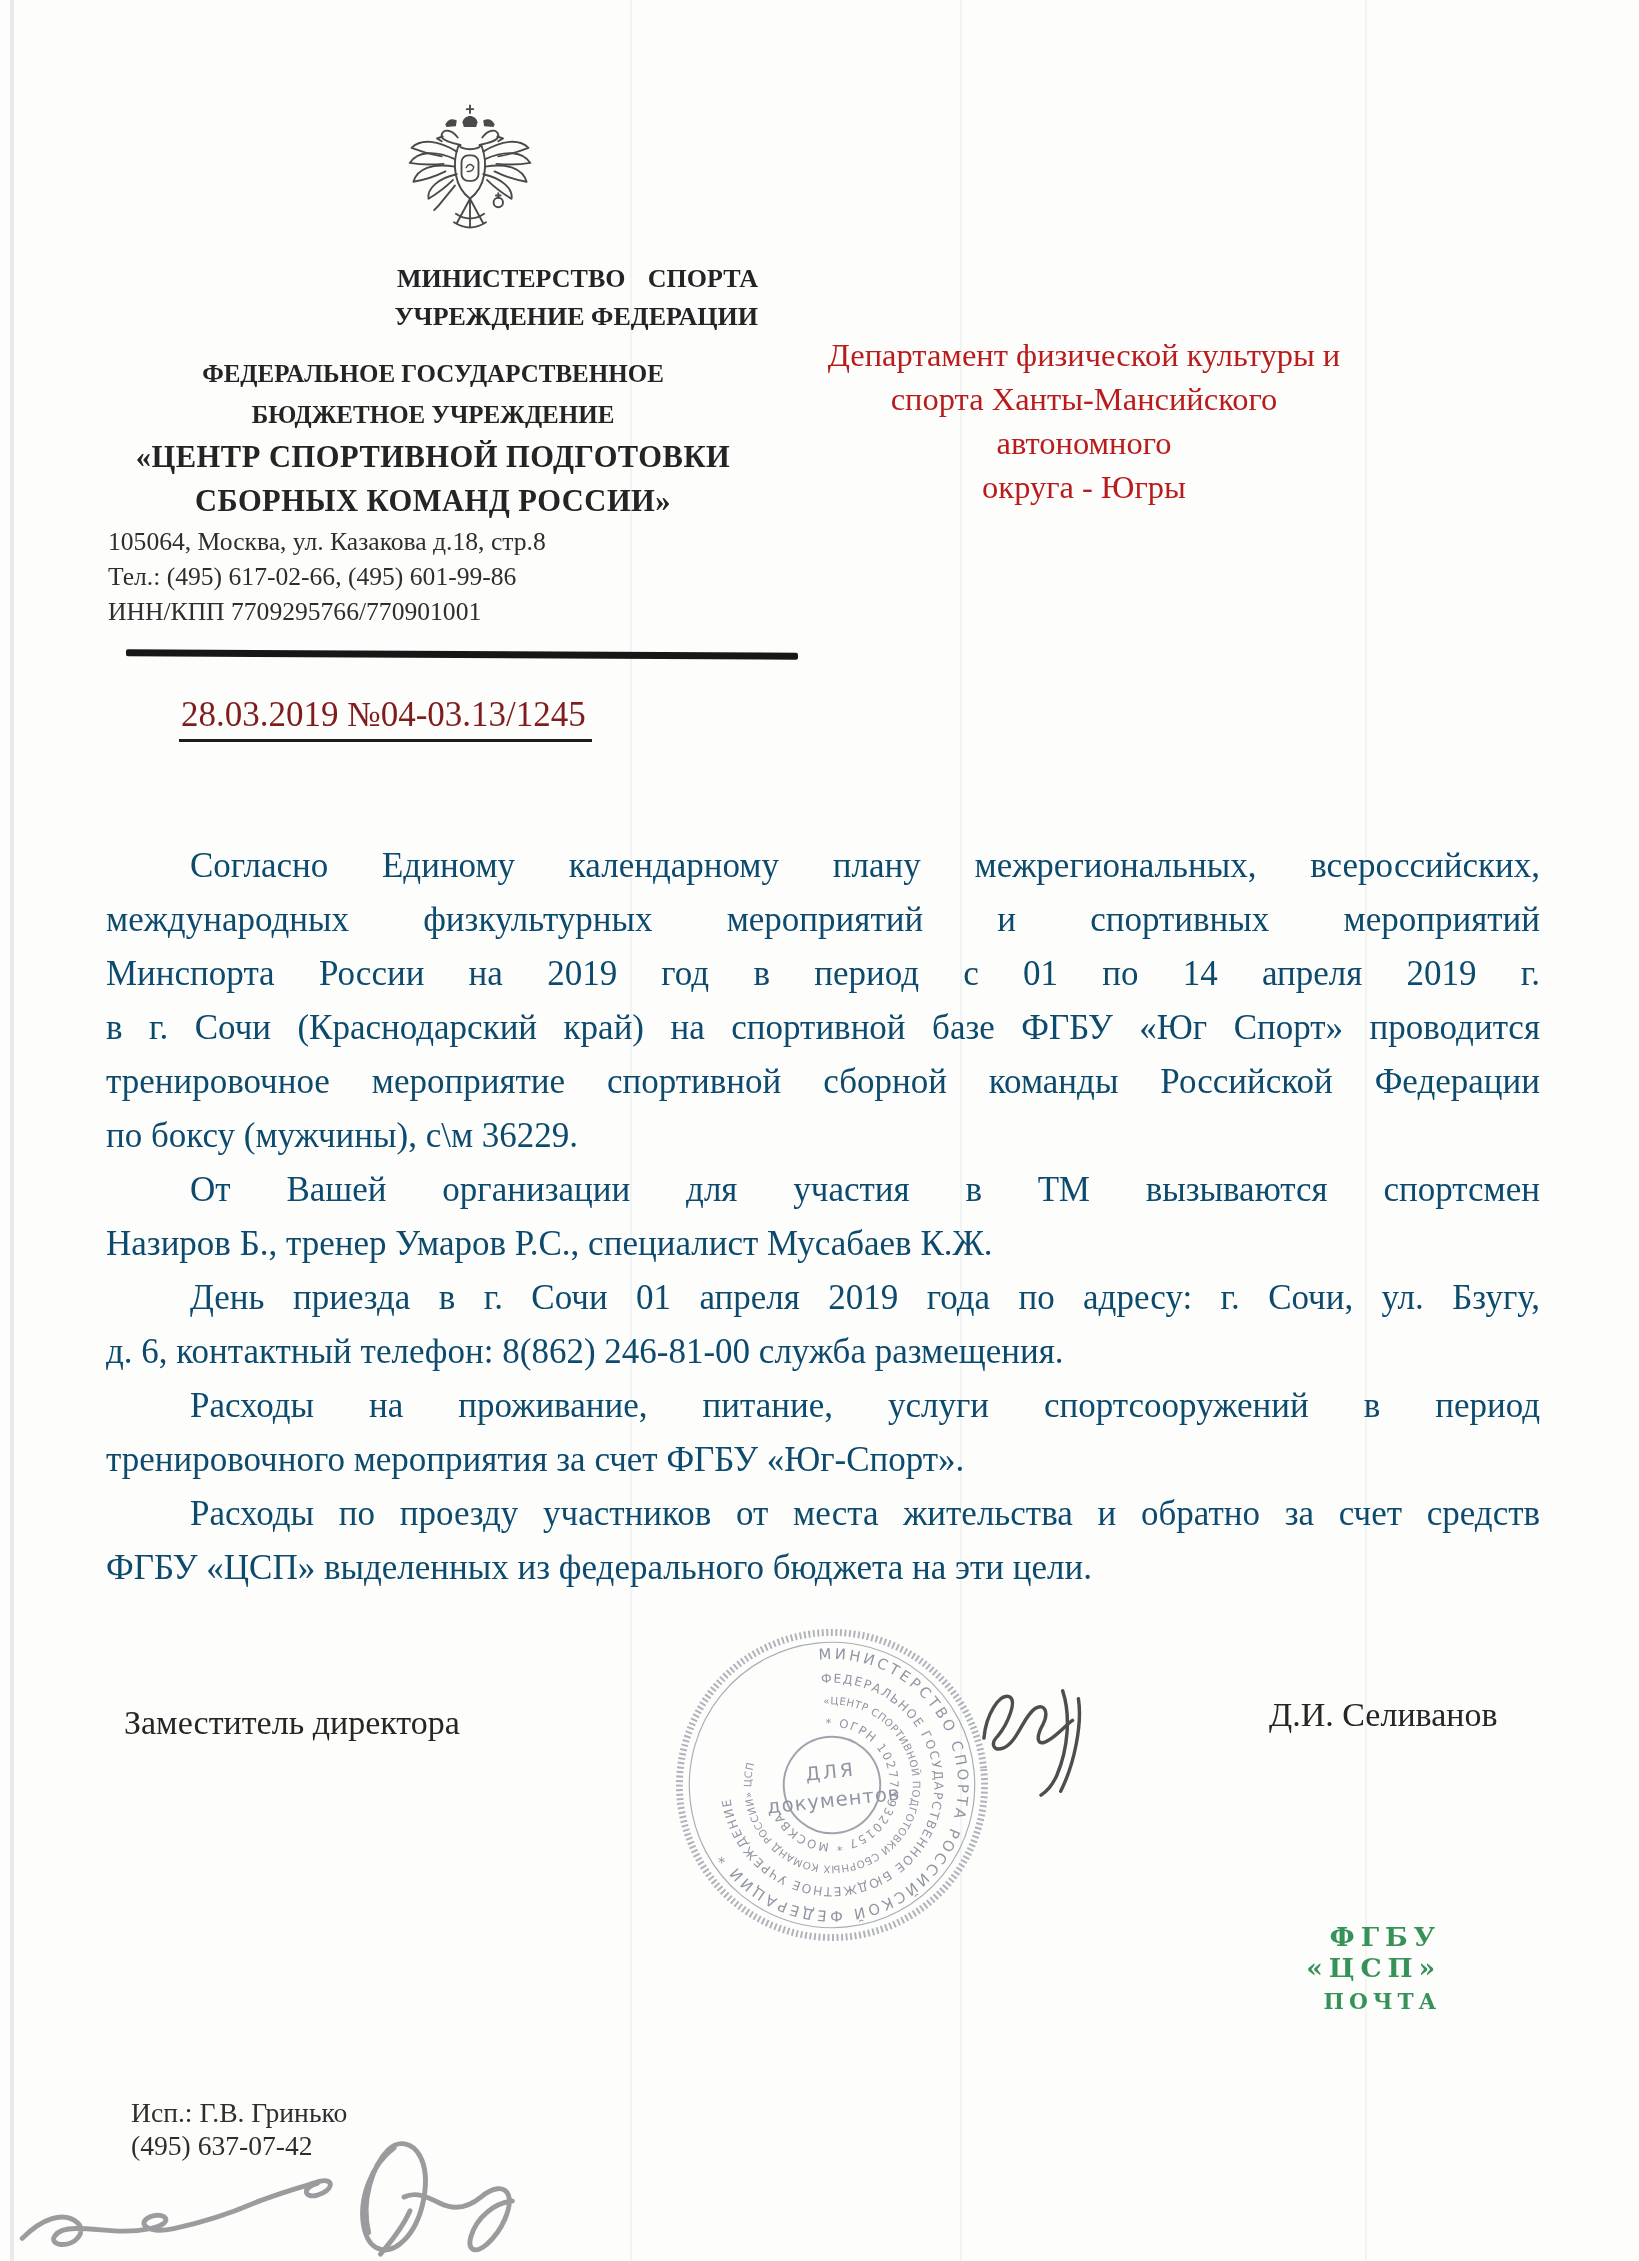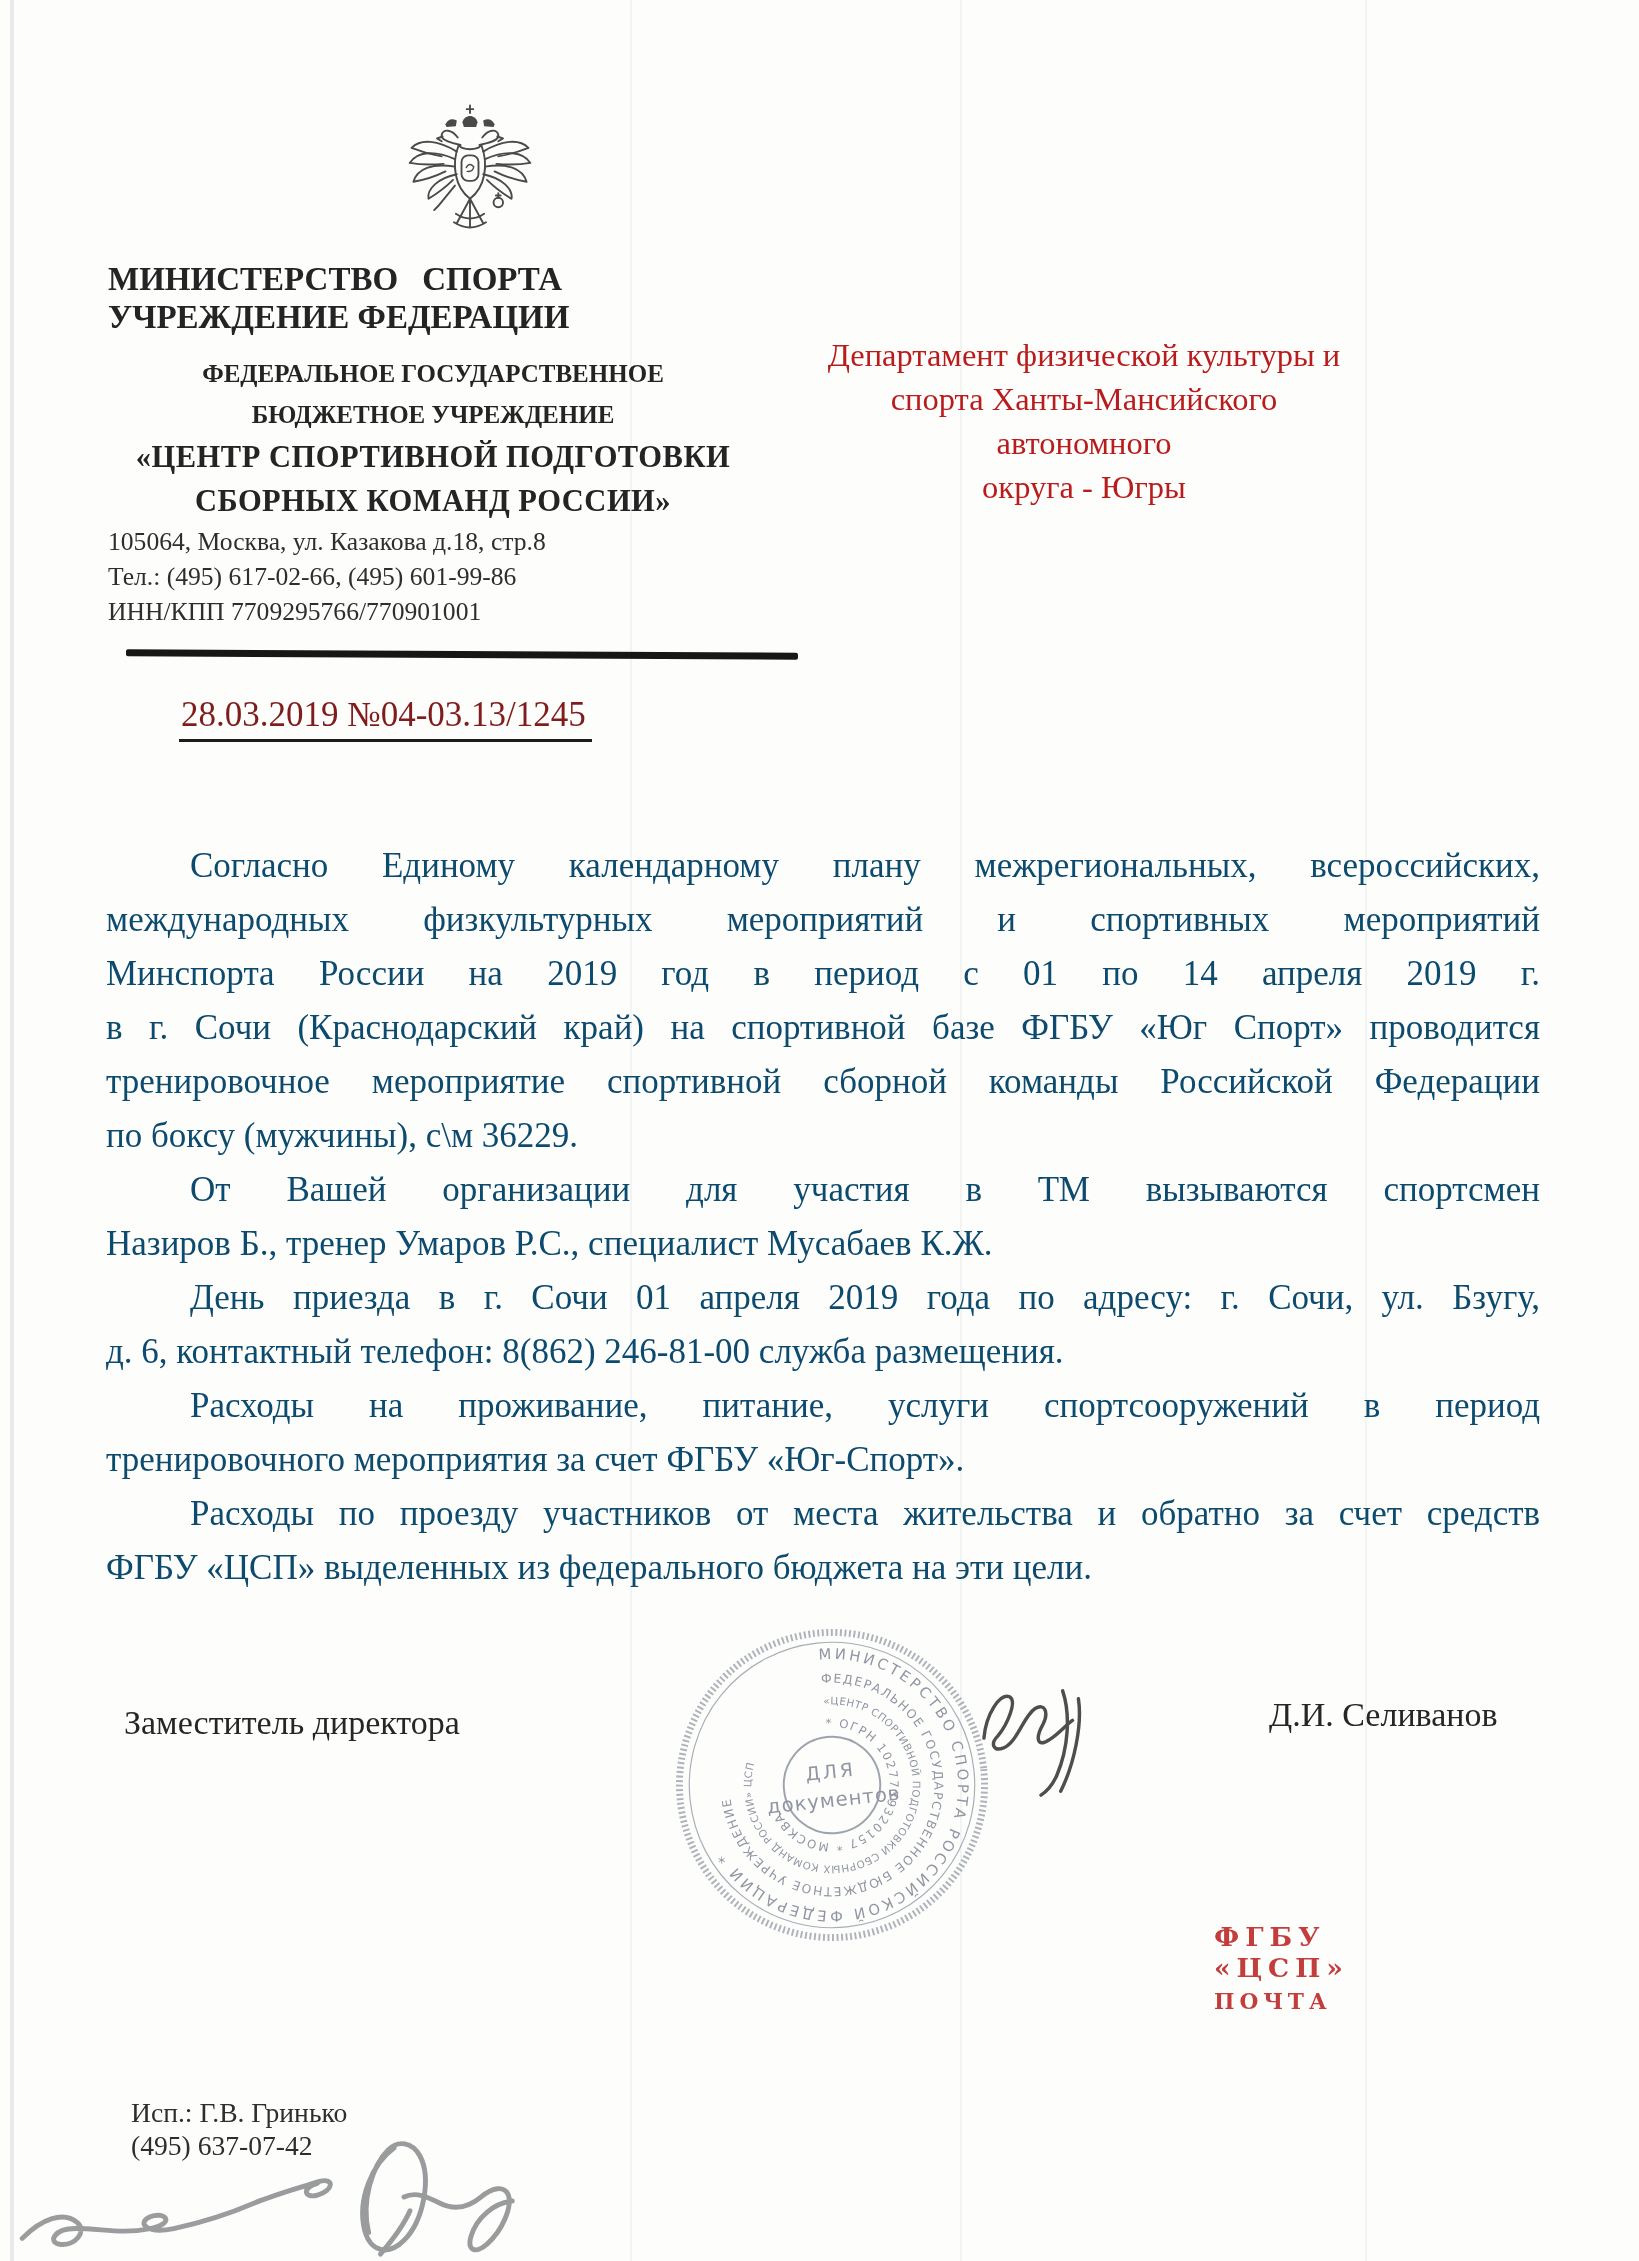--- a/index.html
+++ b/index.html
@@ -3,22 +3,22 @@
 <meta charset="utf-8">
 <style>
   html,body{margin:0;padding:0;background:#e8e8e8;}
   .page{position:relative;width:1639px;height:2262px;background:#fdfdfc;margin:0 auto;
         overflow:hidden;font-family:"Liberation Serif","DejaVu Serif",serif;color:#2b2b2b;}
   .scanline{position:absolute;top:0;bottom:0;width:2px;background:rgba(185,190,200,.16);}
   .edge{position:absolute;top:0;bottom:0;left:9.9px;width:3.9px;background:rgba(175,178,186,.25);}
 
   
   .eagle{position:absolute;left:404px;top:100px;}
-  .ministry{position:absolute;left:108px;top:260px;width:650px;text-align:left;
-            font-weight:bold;font-size:33px;line-height:38px;color:#242424;}
+  .ministry{position:absolute;left:108px;top:260px;width:650px;text-align:right;
+            font-weight:bold;font-size:26px;line-height:38px;color:#242424;}
   .ministry .l1{word-spacing:15.8px;}
   .orgname{position:absolute;left:108px;top:353px;width:650px;text-align:center;
            font-weight:bold;color:#242424;}
   .orgname .sm{font-size:25px;line-height:41px;}
   .orgname .lg{font-size:30.5px;line-height:44px;letter-spacing:0.5px;}
   .addr{position:absolute;left:108px;top:524px;width:650px;
         font-size:25.6px;line-height:35px;color:#2e2e2e;}
   .recipient{position:absolute;left:818px;top:333px;width:532px;text-align:center;
              font-size:32.5px;line-height:44px;color:#b91c1c;}
   .rule{position:absolute;left:126px;top:651px;width:672px;height:6.9px;background:#171717;
@@ -32,22 +32,22 @@
       color:#0c4a6e;white-space:normal;}
   .bl.first{text-indent:84px;}
   .bl.last{text-align-last:left;}
 
   
   .sig-title{position:absolute;left:124px;top:1704px;font-size:34px;color:#262626;}
   .sig-name{position:absolute;left:1269px;top:1696px;font-size:34px;color:#262626;}
 
   .stamp{position:absolute;left:645px;top:1598px;transform:rotate(-6deg);opacity:.85;}
   .flourish{position:absolute;left:978px;top:1681px;}
-  .mailstamp{position:absolute;left:1214px;top:1921px;width:227px;text-align:left;
-             font-family:"DejaVu Serif",serif;font-weight:bold;color:#b91c1c;opacity:.85;}
+  .mailstamp{position:absolute;left:1214px;top:1921px;width:227px;text-align:right;
+             font-family:"DejaVu Serif",serif;font-weight:bold;color:#15803d;opacity:.85;}
   .mailstamp .m1{font-size:26.6px;letter-spacing:5.9px;}
   .mailstamp .m2{font-size:21.7px;letter-spacing:4.9px;margin-top:5.9px;}
   .executor{position:absolute;left:131px;top:2096px;font-size:27.6px;line-height:33px;color:#2e2e2e;}
   .scribble{position:absolute;left:17.7px;top:2138px;}
 </style>
 </head>
 <body>
 
 <div class="page">
 

